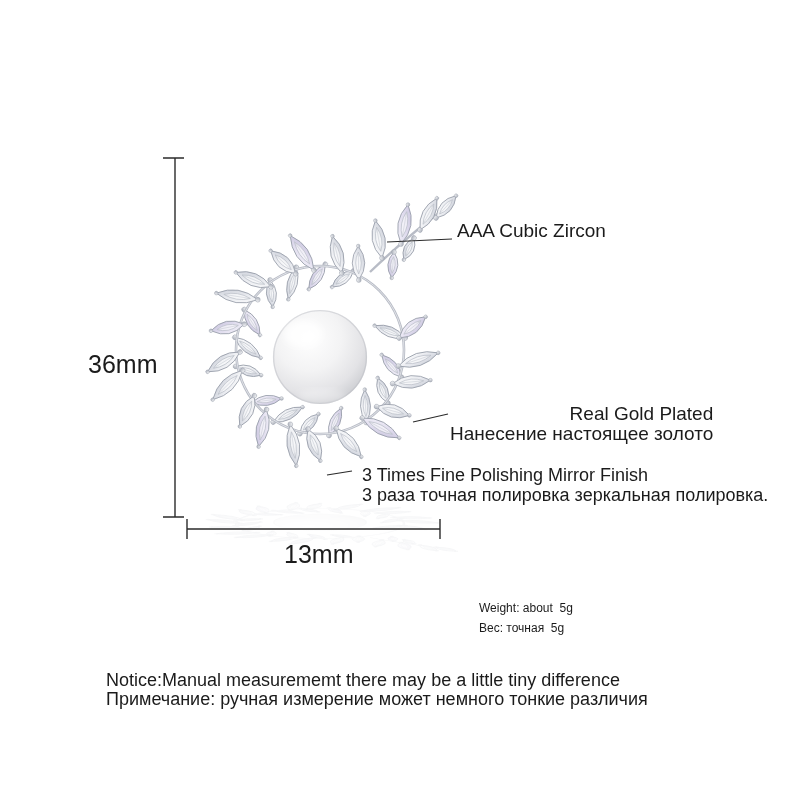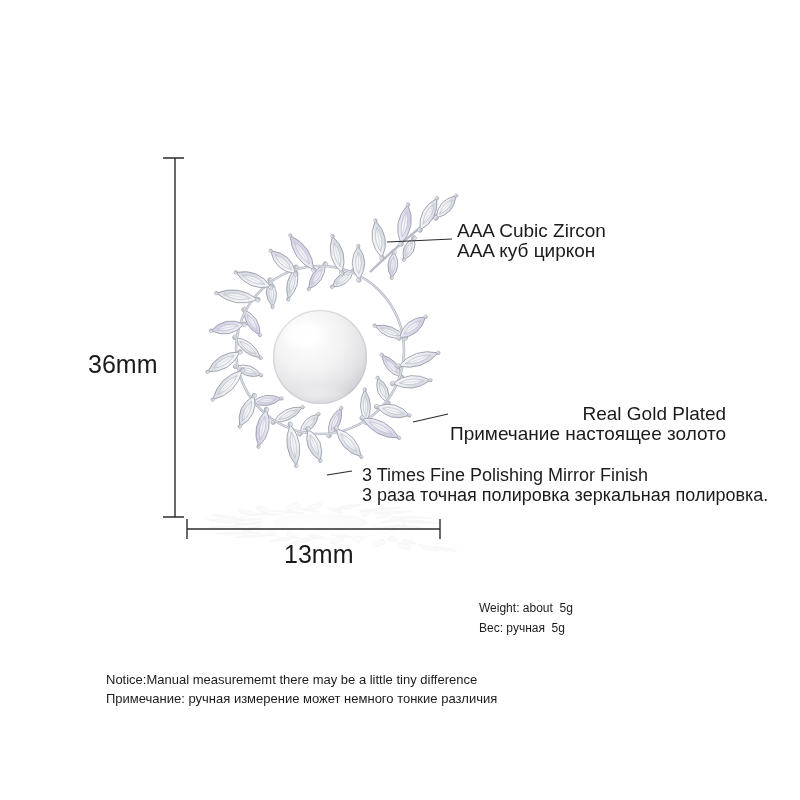--- a/index.html
+++ b/index.html
@@ -7,21 +7,21 @@
     width:800px;height:800px;position:relative;overflow:hidden;
     background:#ffffff;
     font-family:"Liberation Sans","DejaVu Sans",sans-serif;
     color:#1b1b1b;
   }
   #art{position:absolute;left:0;top:0;}
   .txt{position:absolute;line-height:19.5px;font-size:19px;white-space:nowrap;}
   .dim{position:absolute;font-size:25px;line-height:26px;white-space:nowrap;}
   .polish{font-size:18px;line-height:19.5px;}
   .weight{font-size:12px;line-height:19.5px;}
-  .notice{font-size:13px;line-height:18.5px;}
+  .notice{font-size:18px;line-height:18.5px;}
   .ws-pre{white-space:pre;}
 </style>
 </head>
 <body>
 
 <svg id="art" width="800" height="800" viewBox="0 0 800 800">
   <defs>
     <radialGradient id="pg" cx="0.38" cy="0.30" r="0.78">
       <stop offset="0" stop-color="#ffffff"></stop>
       <stop offset="0.45" stop-color="#f3f3f4"></stop>
@@ -351,34 +351,33 @@
   <path d="M387 242 L452 239" stroke="#2b2b2b" stroke-width="1.2" fill="none"></path>
   <path d="M413 422 L448 414" stroke="#2b2b2b" stroke-width="1.2" fill="none"></path>
   <path d="M327 475 L352 471" stroke="#2b2b2b" stroke-width="1.2" fill="none"></path>
 </svg>
 
 <div class="dim" style="left:88px;top:351px;">36mm</div>
 <div class="dim" style="left:284px;top:541px;">13mm</div>
 
 <div class="txt" style="left:457px;top:221px;">
   <div>AAA Cubic Zircon</div>
-  <div>AAA куб циркон</div>
 </div>
 
 <div class="txt" style="left:450px;top:404px;text-align:right;">
   <div>Real Gold Plated</div>
-  <div>Примечание настоящее золото</div>
+  <div>Нанесение настоящее золото</div>
 </div>
 
 <div class="txt polish" style="left:362px;top:466px;">
   <div>3 Times Fine Polishing Mirror Finish</div>
   <div>3 раза точная полировка зеркальная полировка.</div>
 </div>
 
 <div class="txt weight" style="left:479px;top:599px;">
   <div class="ws-pre">Weight: about  5g</div>
-  <div class="ws-pre">Вес: ручная  5g</div>
+  <div class="ws-pre">Вес: точная  5g</div>
 </div>
 
 <div class="txt notice" style="left:106px;top:671px;">
   <div>Notice:Manual measurememt there may be a little tiny difference</div>
   <div>Примечание: ручная измерение может немного тонкие различия</div>
 </div>
 
 </body></html>

